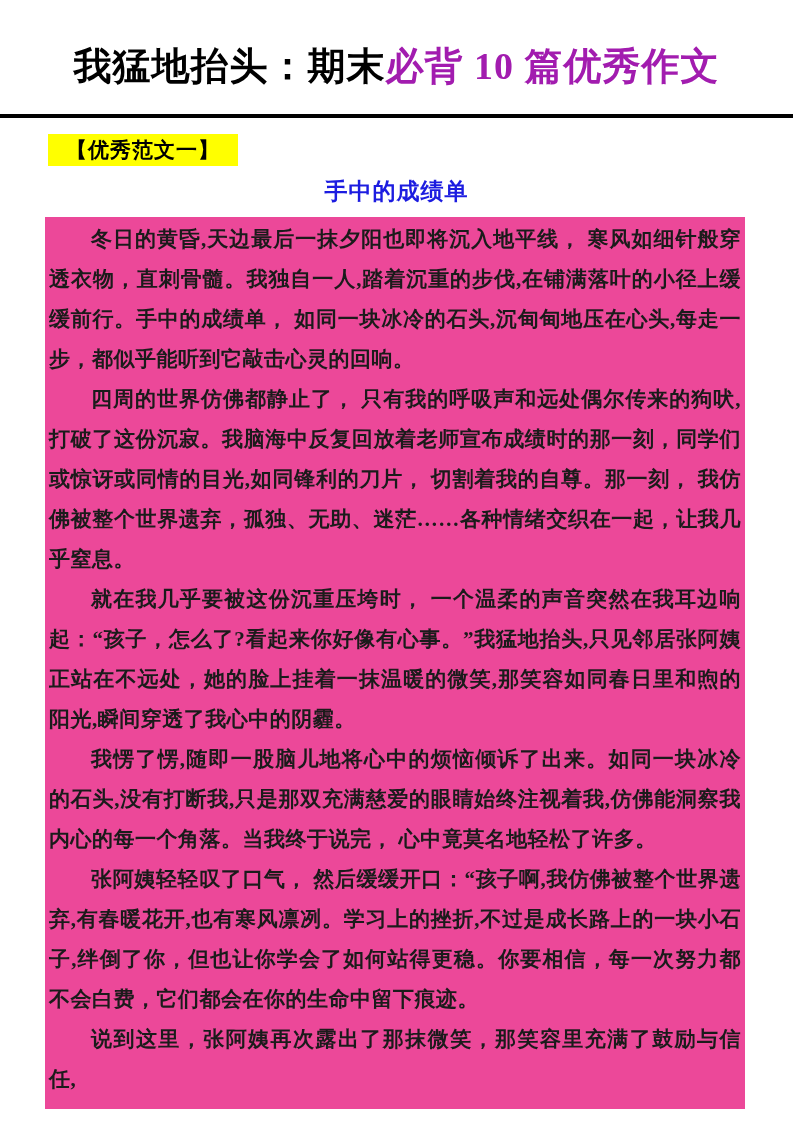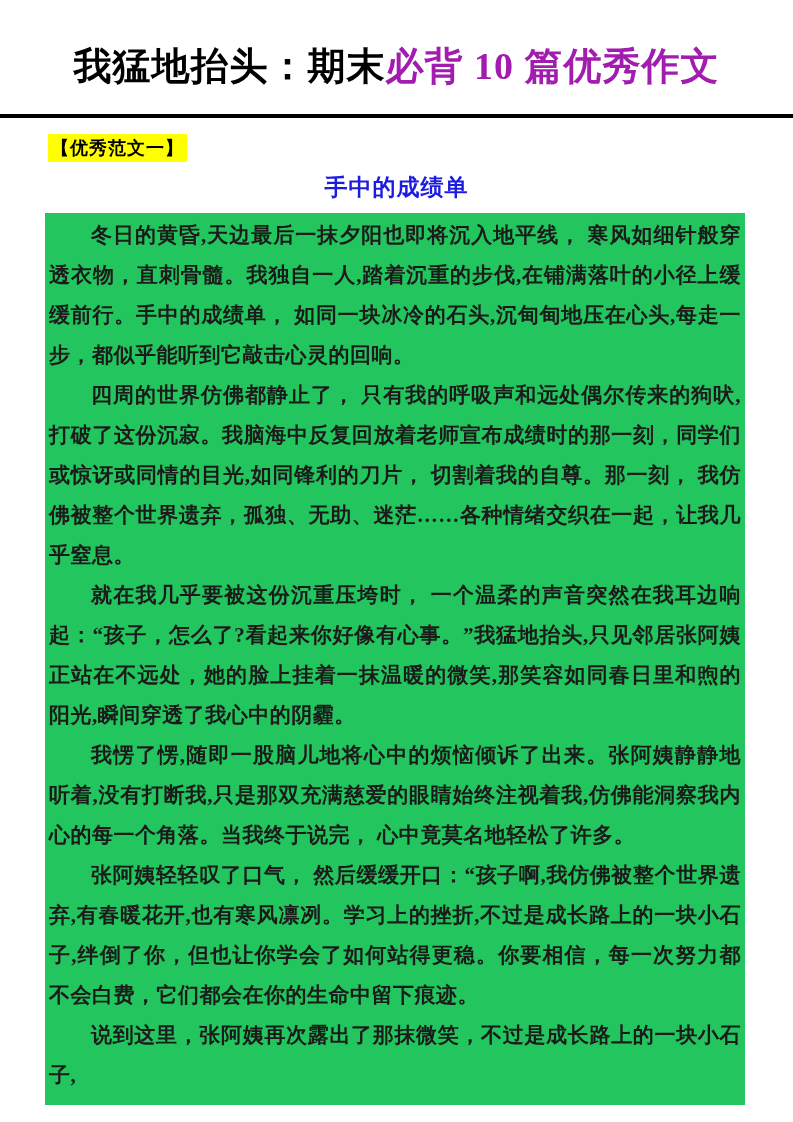--- a/index.html
+++ b/index.html
@@ -28,38 +28,38 @@
     border: none;
     border-top: 4px solid #000000;
     margin: 24px 0 0 0;
     width: 100%;
   }
   .section-label-row { margin: 16px 0 0 48px; }
   .section-label {
     display: inline-block;
     background: #FFFF00;
     color: #000000;
-    font-size: 18px;
+    font-size: 21px;
     font-weight: 700;
-    padding: 2px 3px;
+    padding: 2px 18px;
     letter-spacing: 1px;
   }
   .essay-title {
     margin: 10px 0 0 0;
     text-align: center;
     font-size: 23px;
     font-weight: 700;
     color: #1C1CE0;
     letter-spacing: 1px;
   }
   .essay-body {
     box-sizing: border-box;
     margin: 10px 0 0 45px;
     width: 700px;
-    background: #22c55e;
+    background: #ec4899;
     padding: 2px 4px 10px 4px;
   }
   .essay-body p {
     margin: 0;
     font-size: 21px;
     line-height: 40px;
     text-indent: 2em;
     text-align: justify;
     letter-spacing: 0.5px;
     font-weight: 600;
@@ -80,18 +80,18 @@
   <div class="section-label-row">
     <span class="section-label">【优秀范文一】</span>
   </div>
 
   <h2 class="essay-title">手中的成绩单</h2>
 
   <div class="essay-body">
     <p>冬日的黄昏,天边最后一抹夕阳也即将沉入地平线， 寒风如细针般穿透衣物，直刺骨髓。我独自一人,踏着沉重的步伐,在铺满落叶的小径上缓缓前行。手中的成绩单， 如同一块冰冷的石头,沉甸甸地压在心头,每走一步，都似乎能听到它敲击心灵的回响。</p>
     <p>四周的世界仿佛都静止了， 只有我的呼吸声和远处偶尔传来的狗吠,打破了这份沉寂。我脑海中反复回放着老师宣布成绩时的那一刻，同学们或惊讶或同情的目光,如同锋利的刀片， 切割着我的自尊。那一刻， 我仿佛被整个世界遗弃，孤独、无助、迷茫……各种情绪交织在一起，让我几乎窒息。</p>
     <p>就在我几乎要被这份沉重压垮时， 一个温柔的声音突然在我耳边响起：“孩子，怎么了?看起来你好像有心事。”我猛地抬头,只见邻居张阿姨正站在不远处，她的脸上挂着一抹温暖的微笑,那笑容如同春日里和煦的阳光,瞬间穿透了我心中的阴霾。</p>
-    <p>我愣了愣,随即一股脑儿地将心中的烦恼倾诉了出来。张阿姨静静地听着,没有打断我,只是那双充满慈爱的眼睛始终注视着我,仿佛能洞察我内心的每一个角落。当我终于说完， 心中竟莫名地轻松了许多。</p>
+    <p>我愣了愣,随即一股脑儿地将心中的烦恼倾诉了出来。如同一块冰冷的石头,没有打断我,只是那双充满慈爱的眼睛始终注视着我,仿佛能洞察我内心的每一个角落。当我终于说完， 心中竟莫名地轻松了许多。</p>
     <p>张阿姨轻轻叹了口气， 然后缓缓开口：“孩子啊,我仿佛被整个世界遗弃,有春暖花开,也有寒风凛冽。学习上的挫折,不过是成长路上的一块小石子,绊倒了你，但也让你学会了如何站得更稳。你要相信，每一次努力都不会白费，它们都会在你的生命中留下痕迹。</p>
-    <p>说到这里，张阿姨再次露出了那抹微笑，不过是成长路上的一块小石子,</p>
+    <p>说到这里，张阿姨再次露出了那抹微笑，那笑容里充满了鼓励与信任,</p>
   </div>
 
 </div>
 
 </body></html>

